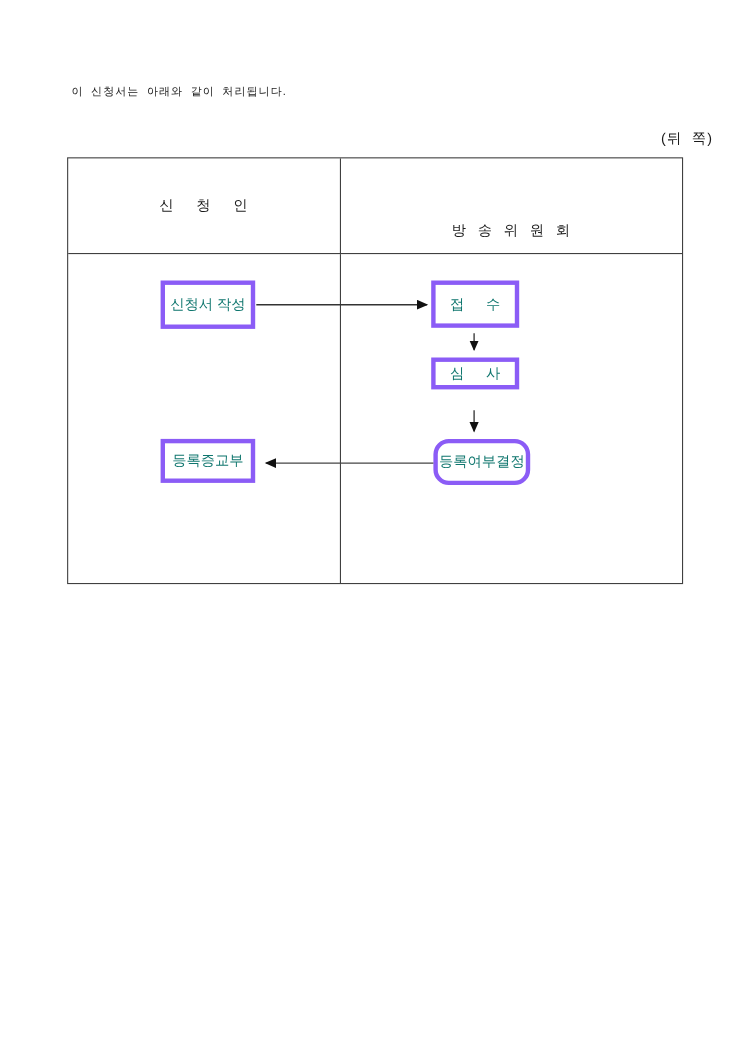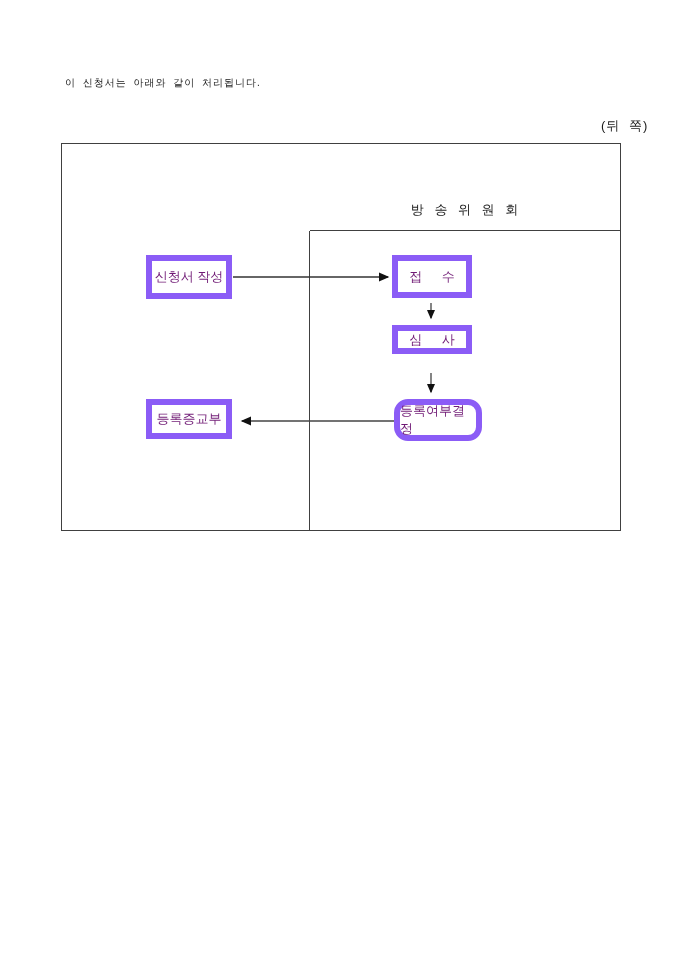--- a/index.html
+++ b/index.html
@@ -73,27 +73,27 @@
     text-align: right;
   }
   .body-divider {
     position: absolute;
     left: 247px; top: 87px; bottom: 0;
     width: 1px;
     background: #404040;
   }
   .flow-box {
     position: absolute;
-    border: 6px solid #8b5cf6;
+    border: 4px solid #8b5cf6;
     background: #fff;
     display: flex;
     align-items: center;
     justify-content: center;
     font-size: 13px;
-    color: #701a75;
+    color: #0f766e;
     z-index: 2;
   }
   .flow-box.spread { word-spacing: 16px; text-align: center; }
   .fb-write       { left: 84px;  top: 111px; width: 86px; height: 44px; }
   .fb-receipt     { left: 330px; top: 111px; width: 80px; height: 43px; }
   .fb-review      { left: 330px; top: 181px; width: 80px; height: 29px; }
   .fb-decision    { left: 332px; top: 255px; width: 88px; height: 42px; border-radius: 14px; }
   .fb-issuance    { left: 84px;  top: 255px; width: 86px; height: 40px; }
   .arrow-layer {
     position: absolute;
@@ -107,20 +107,21 @@
 <body>
 
 <div class="page">
 
   <div class="intro-text">이 신청서는 아래와 같이 처리됩니다.</div>
 
   <div class="side-label">(뒤 쪽)</div>
 
   <div class="proc-table">
 
+    <div class="cell cell-applicant">신 청 인</div>
 
 
     <div class="cell cell-agency-bottom">방 송 위 원 회</div>
 
     <div class="body-divider"></div>
 
     <div class="flow-box fb-write">신청서 작성</div>
 
     <div class="flow-box fb-receipt spread">접 수</div>
 

